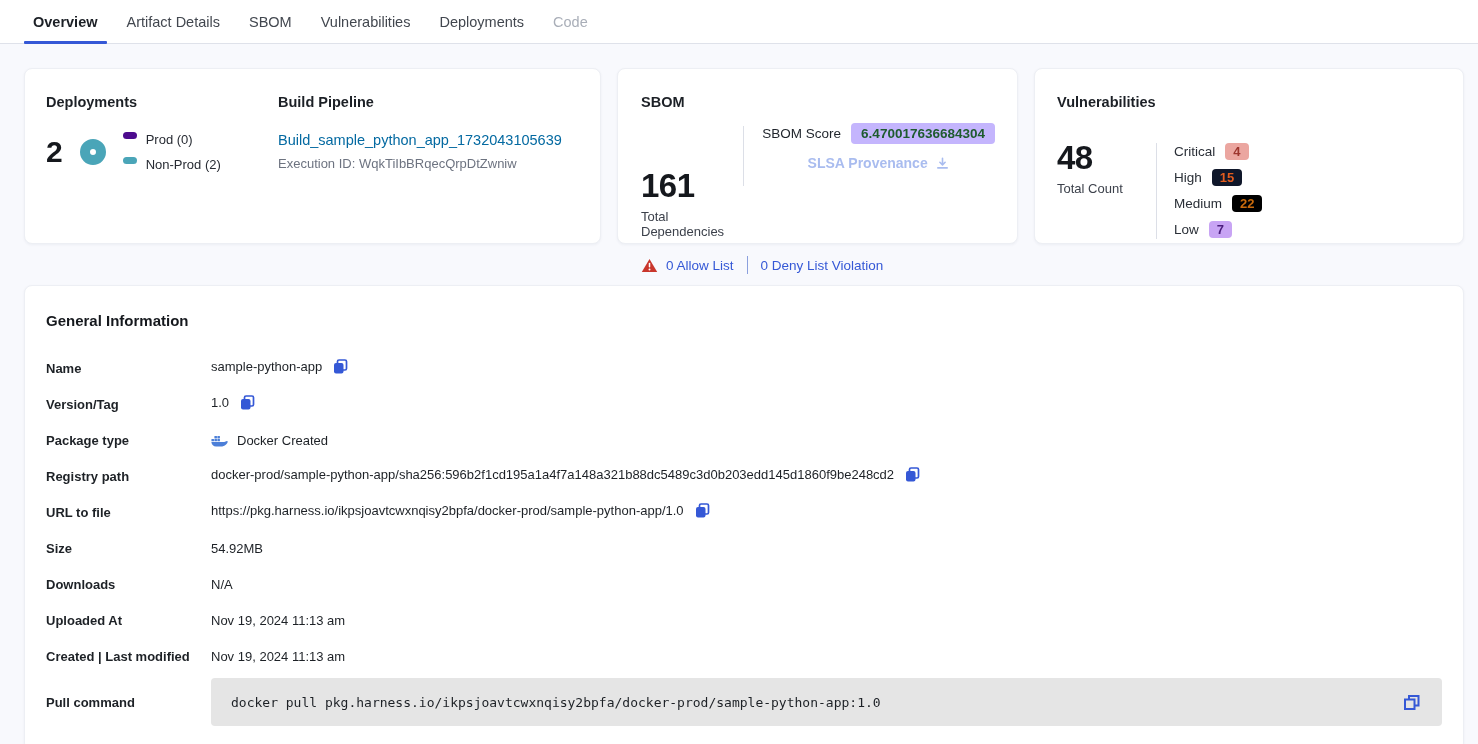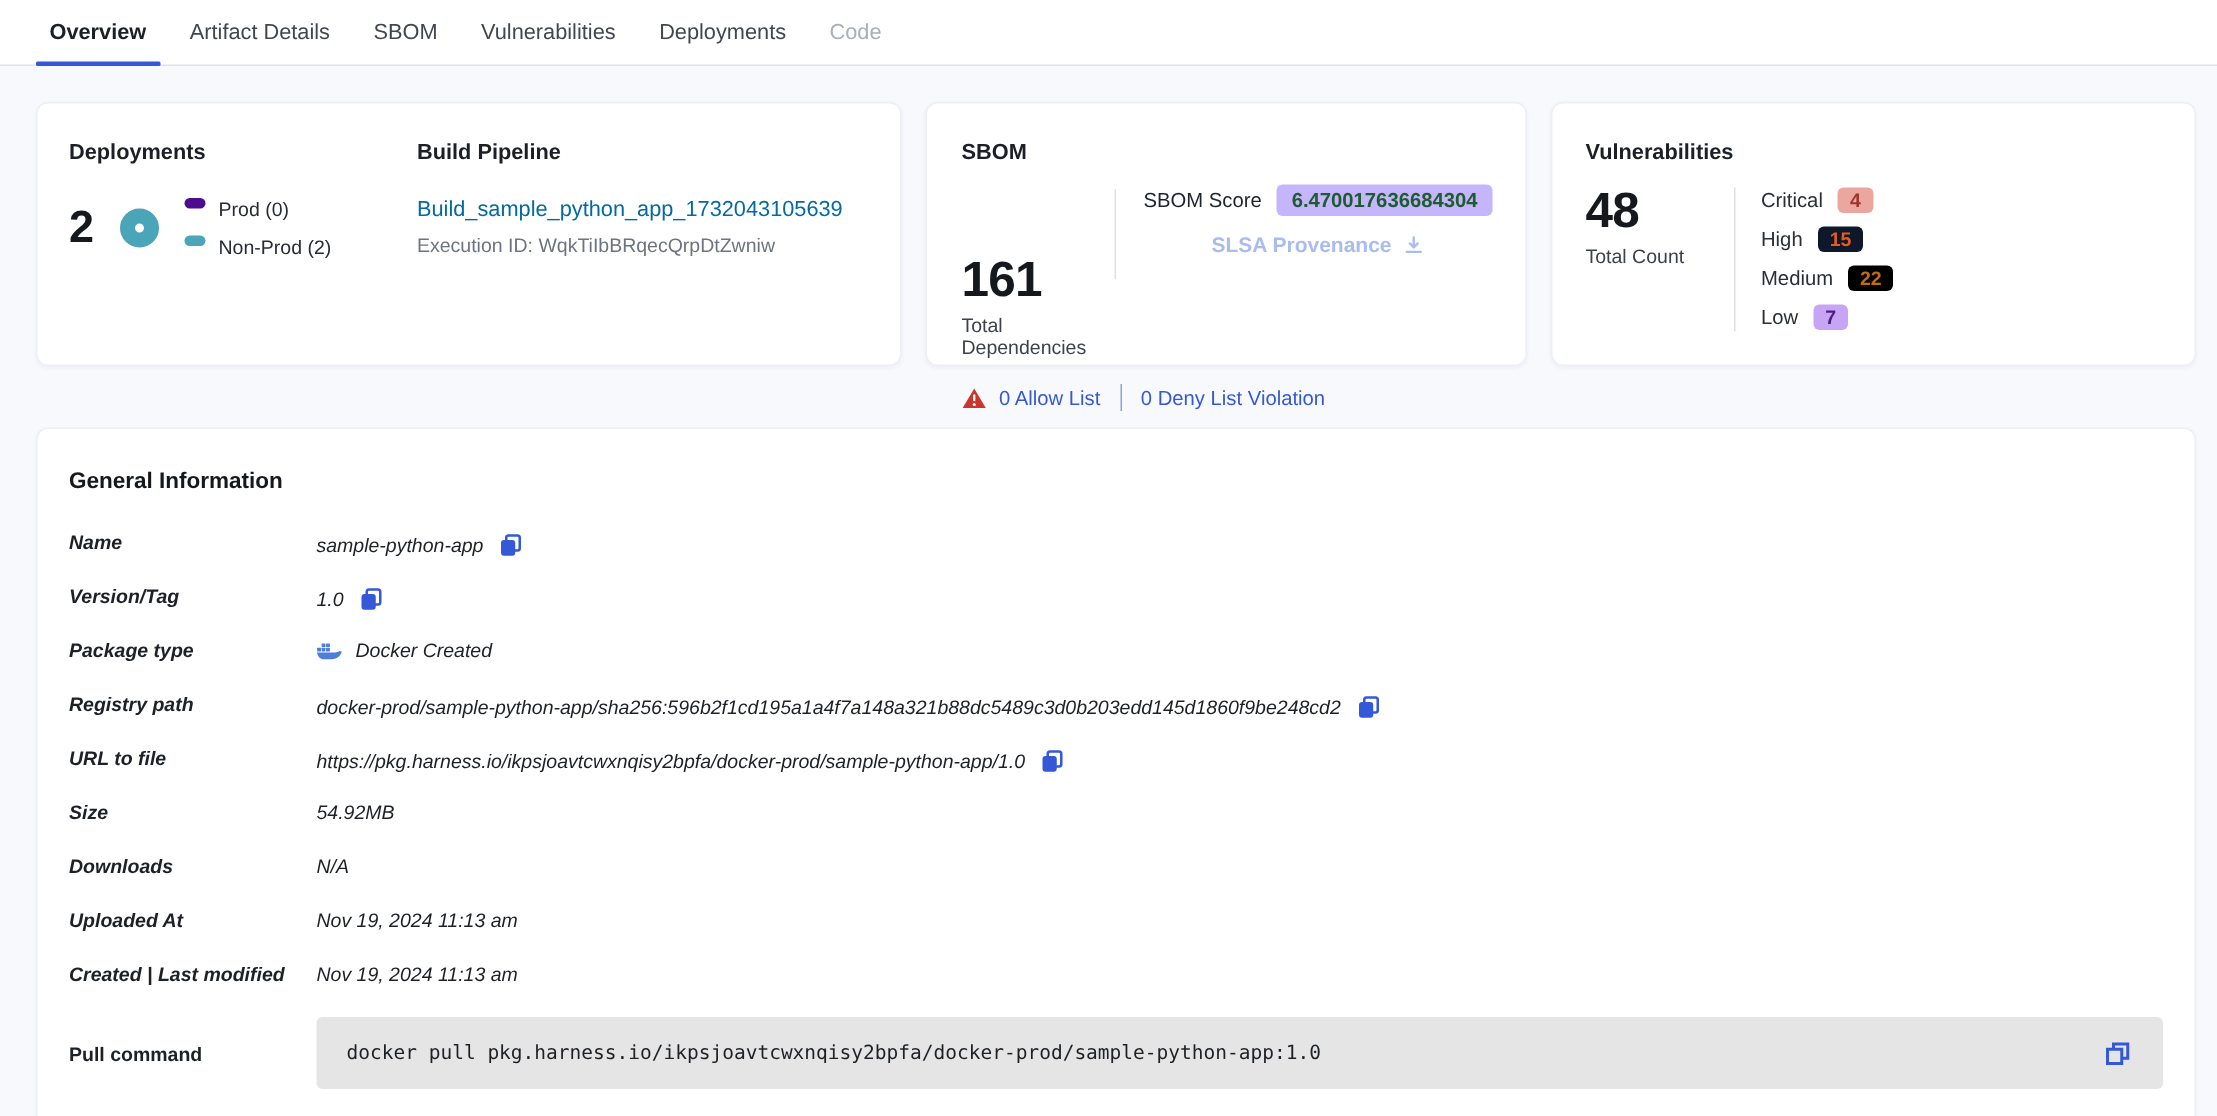--- a/index.html
+++ b/index.html
@@ -64,35 +64,35 @@
   }
   .slsa-row {
     display:flex; align-items:center; justify-content:center; gap:7px;
     margin-top:11px; font-size:14px; font-weight:700; color:#a9bcef; cursor:pointer;
   }
   .sbom-links { display:flex; align-items:center; gap:13px; margin-top:17px; font-size:13.5px; }
   .sbom-link { color:#3558d6; cursor:pointer; display:flex; align-items:center; gap:8px; }
   .link-sep { width:1px; height:18px; background:#8ba0dd; }
   
   .card3 { flex:1; height:176px; padding:25px 22px 18px 22px; }
-  .vuln-mid { display:flex; margin-top:13px; }
+  .vuln-mid { display:flex; margin-top:31px; }
   .vuln-left { width:82px; }
   .v-divider2 { width:1px; background:#dcdfe7; margin:2px 17px 0 17px; height:96px; }
   .sev-list { display:flex; flex-direction:column; gap:6px; }
   .sev-row { display:flex; align-items:center; gap:10px; height:20px; }
   .sev-label { font-size:13.5px; color:#2a2f37; }
   .sev-badge {
     padding:1px 8px; border-radius:4px; font-size:13px; font-weight:600;
     min-width:11px; text-align:center;
   }
   
   .gen-card { width:1440px; min-height:446px; padding:26px 21px 24px 21px; }
   .gen-title { font-size:15px; font-weight:700; color:#15181d; }
   .gen-rows { margin-top:25px; }
-  .gen-row { display:flex; align-items:flex-start; min-height:22px; margin-bottom:14px;font-style:italic; }
+  .gen-row { display:flex; align-items:flex-end; min-height:22px; margin-bottom:14px; }
   .gen-label { width:165px; font-size:13px; font-weight:700; color:#1d2126; flex:none; }
   .gen-value { font-size:13px; color:#1d2126; display:flex; align-items:center; gap:9px; }
   .copy-btn { display:inline-flex; cursor:pointer; align-items:center; }
   .pull-row { display:flex; align-items:center; margin-top:8px; }
   .pull-box {
     flex:1; background:#e5e5e5; border-radius:4px; height:48px;
     display:flex; align-items:center; justify-content:space-between; padding:0 20px;
   }
   .pull-cmd { font-family:"DejaVu Sans Mono","Liberation Mono",monospace; font-size:13px; color:#1d2126; }
 </style>

